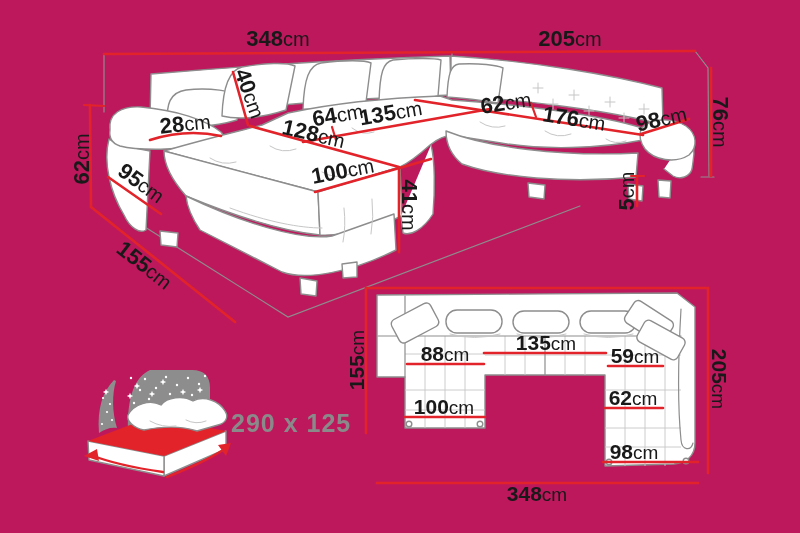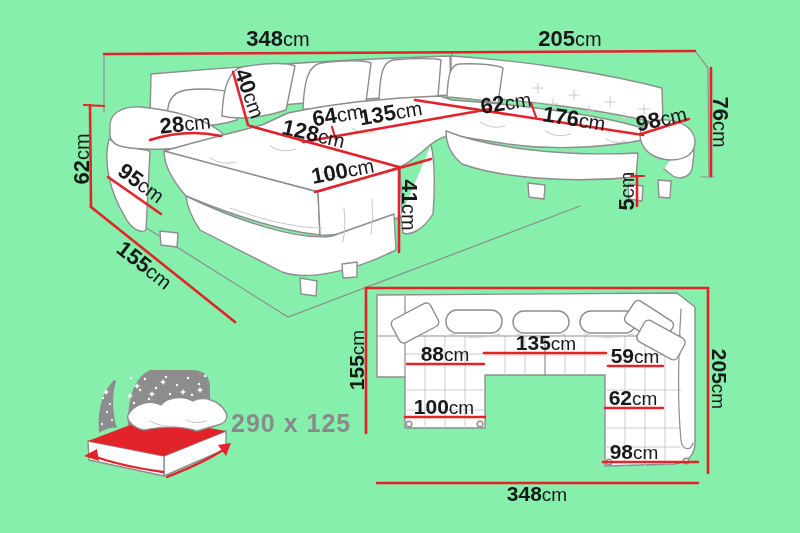--- a/index.html
+++ b/index.html
@@ -1,20 +1,20 @@
 <!DOCTYPE html>
 <html style="--accent: #e2232a; --ink: #191919; --sketch: #8d8d8d; --sketch-light: #c6c6c6; --muted: #8a8a8a;"><head>
 <meta charset="utf-8">
 <style>
   :root{
     --accent:#e2232a; --ink:#191919; --sketch:#8d8d8d;
     --sketch-light:#c6c6c6; --muted:#8a8a8a;
   }
   html,body{margin:0;padding:0;background:#fff;}
-  .stage{position:relative;width:800px;height:533px;background:#86efac;overflow:hidden;}
+  .stage{position:relative;width:800px;height:533px;background:#be185d;overflow:hidden;}
   svg{display:block;}
   .dimline{fill:none;stroke:var(--accent);stroke-width:2.6;stroke-linecap:round;stroke-linejoin:round;}
   .tick{fill:none;stroke:var(--accent);stroke-width:2.2;stroke-linecap:round;}
   .sk{fill:#fff;stroke:var(--sketch);stroke-width:1.4;stroke-linejoin:round;stroke-linecap:round;}
   .skl{fill:none;stroke:var(--sketch);stroke-width:1.2;stroke-linecap:round;}
   .skt{fill:none;stroke:var(--sketch-light);stroke-width:1;stroke-linecap:round;}
   .grid{fill:none;stroke:var(--sketch-light);stroke-width:.9;}
   .dim{font-family:"Liberation Sans",sans-serif;font-size:22px;fill:var(--ink);}
   .dim .v{font-weight:700;}
   .dim .u{font-weight:400;font-size:20px;}

